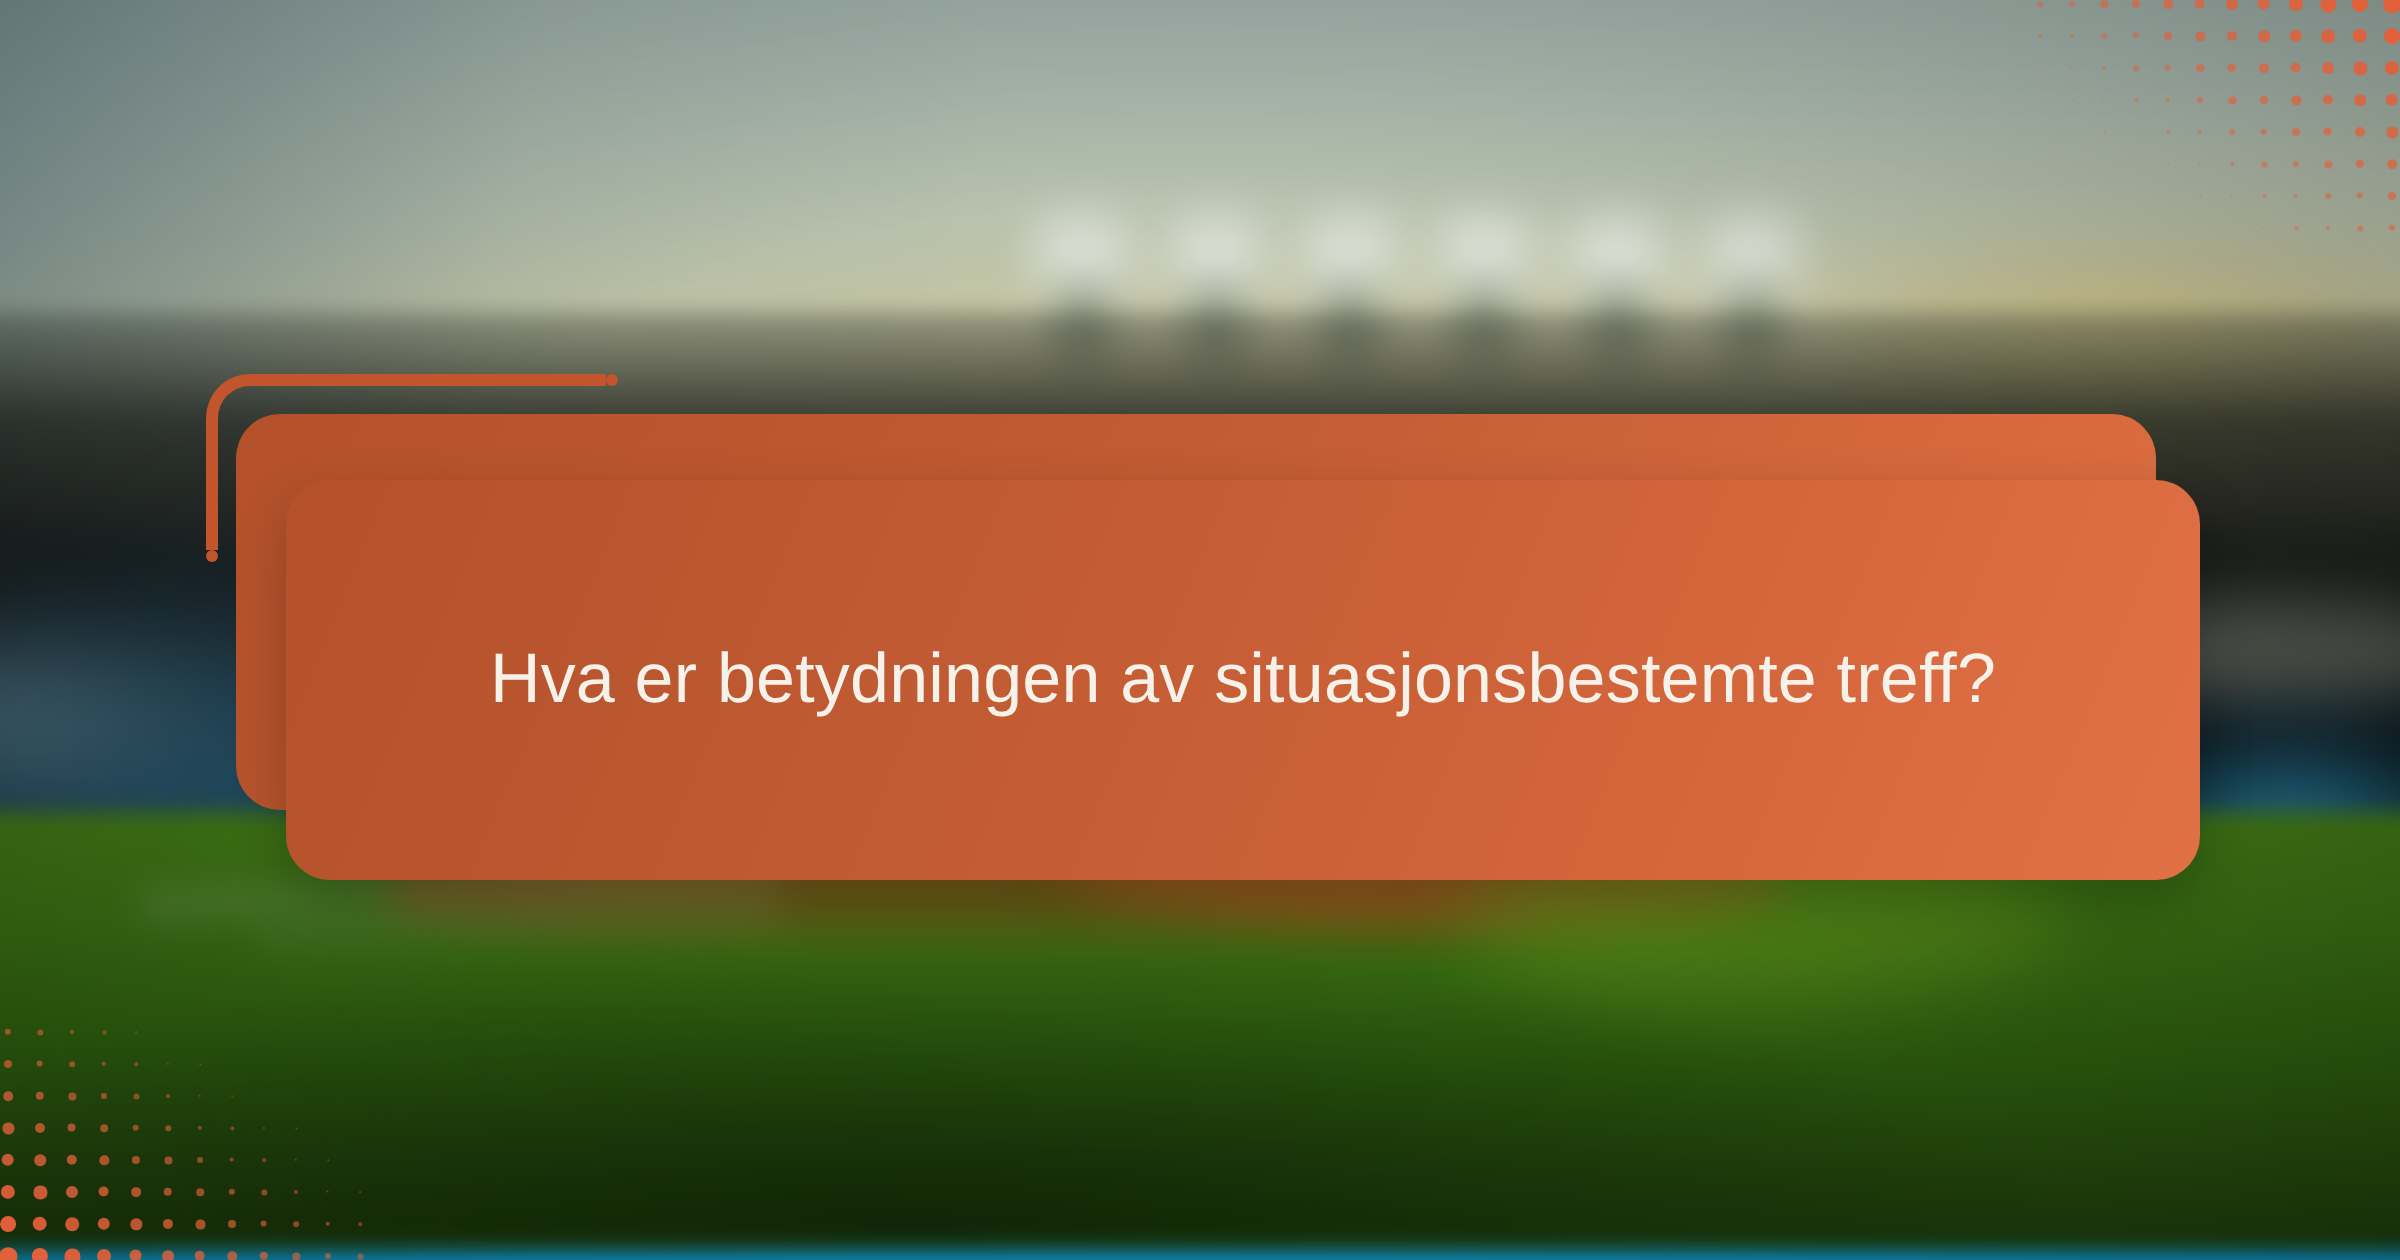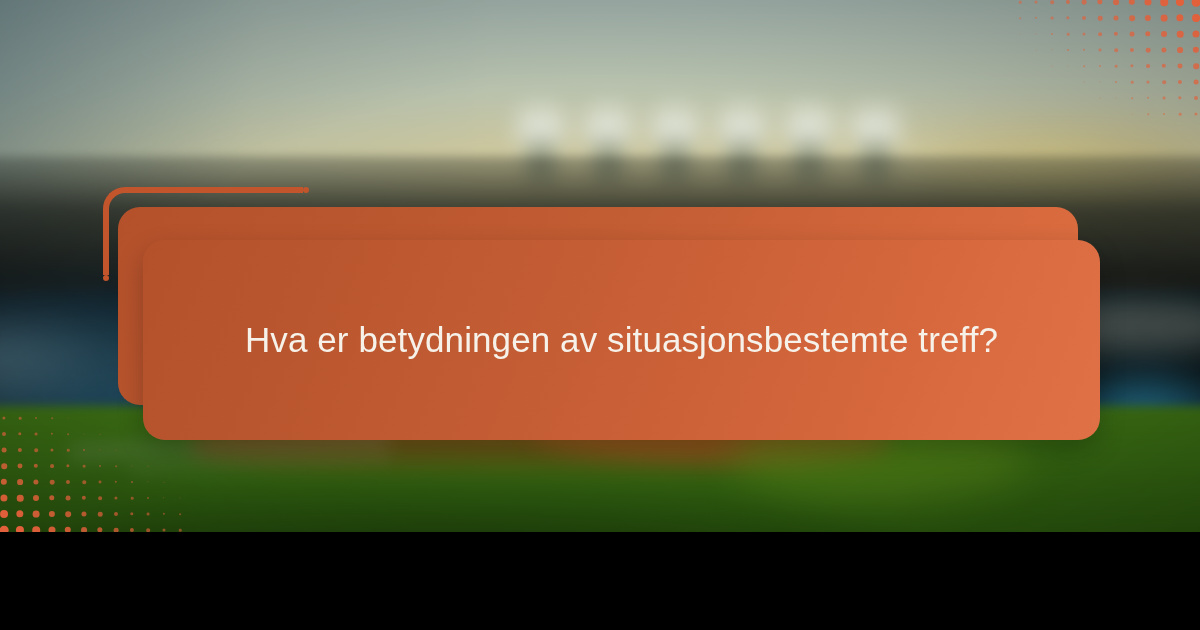--- a/index.html
+++ b/index.html
@@ -7,21 +7,21 @@
     padding: 0;
     background: #000;
   }
   body {
     font-family: "Liberation Sans", "DejaVu Sans", sans-serif;
   }
 
   #stage {
     position: relative;
     width: 1200px;
-    height: 532px;
+    height: 630px;
     overflow: hidden;
     background: #0ea5e9;
   }
 
   
   .bg {
     position: absolute;
     inset: 0;
     overflow: hidden;
   }

